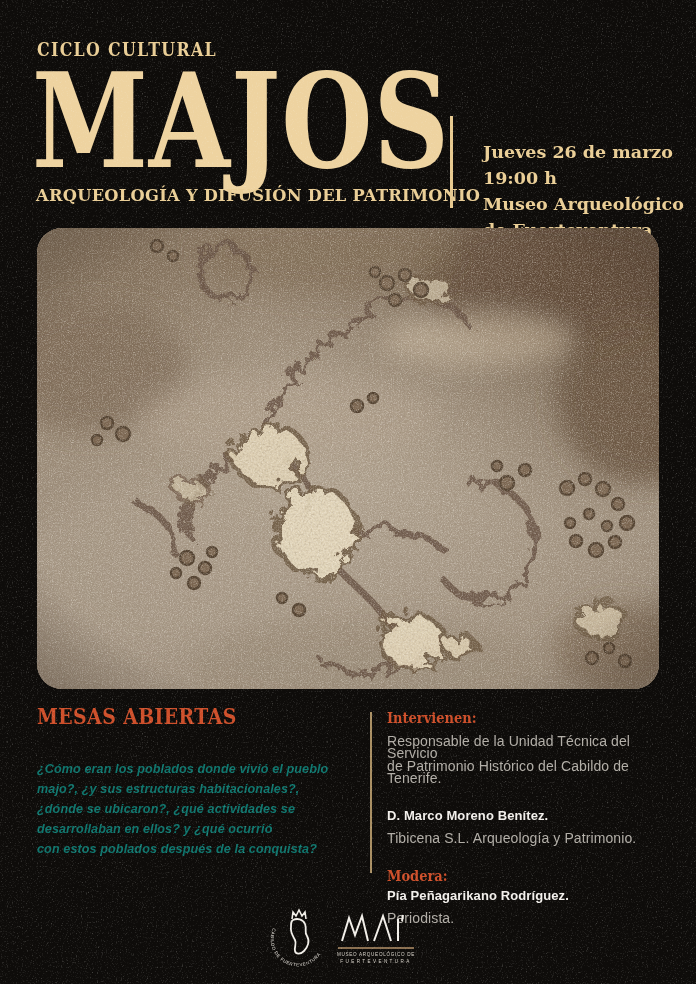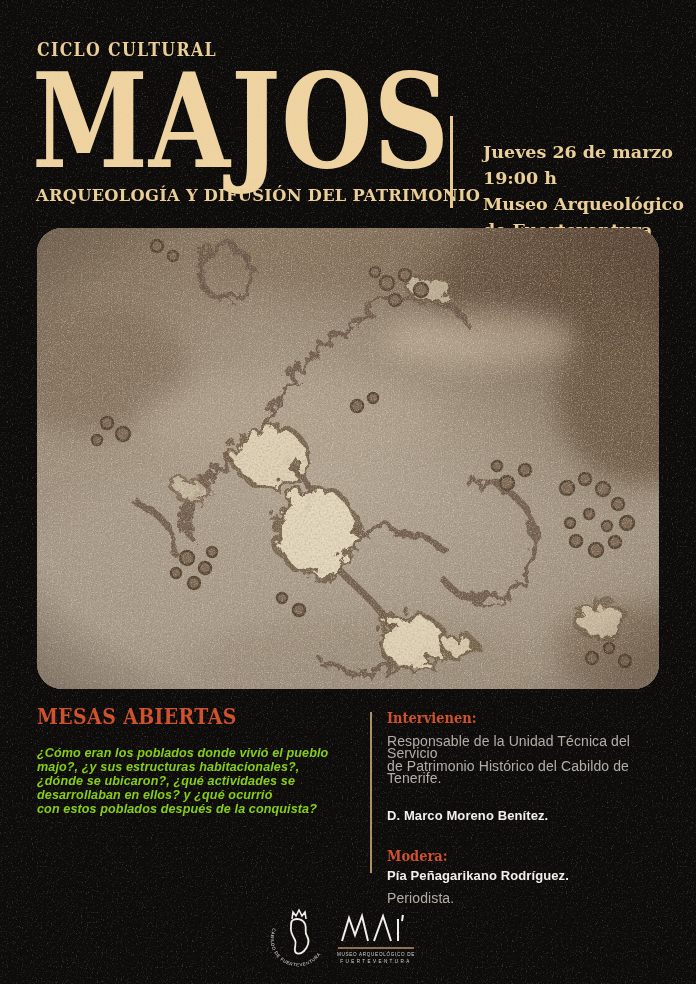--- a/index.html
+++ b/index.html
@@ -63,24 +63,24 @@
   .left-col{left:37px;top:702px;width:335px;}
   .section-heading{
     font-family:"DejaVu Serif",serif;font-weight:bold;
     font-size:23px;line-height:28px;letter-spacing:.5px;
     color:#ce4f2a;
     transform:scaleX(.82);transform-origin:left top;
     white-space:nowrap;
     margin:0;
   }
   .questions{
-    margin-top:16px;
+    margin-top:29px;
     font-weight:bold;font-style:italic;
-    font-size:12.6px;line-height:14px;letter-spacing:.1px;
-    color:#84cc16;
+    font-size:12.6px;line-height:20px;letter-spacing:.1px;
+    color:#0f766e;
     white-space:pre-line;
   }
   .description{
     margin-top:11px;
     font-size:12.6px;line-height:13.6px;letter-spacing:.1px;
     color:#cbc7c1;
     white-space:pre-line;
   }
 
   
@@ -271,20 +271,21 @@
 con estos poblados después de la conquista?</div>
 </div>
 
 <div class="abs bottom-divider"></div>
 
 <div class="abs right-col">
   <h3 class="role-label">Intervienen:</h3>
   <div class="person-role">Responsable de la Unidad Técnica del Servicio
 de Patrimonio Histórico del Cabildo de Tenerife.</div>
   <div class="person-name gap24">D. Marco Moreno Benítez.</div>
+  <div class="person-role">Tibicena S.L. Arqueología y Patrimonio.</div>
   <h3 class="role-label gap22">Modera:</h3>
   <div class="person-name">Pía Peñagarikano Rodríguez.</div>
   <div class="person-role">Periodista.</div>
 </div>
 
 <svg class="abs cabildo-logo" viewBox="0 0 66 66">
   <defs>
     <path id="arcC" d="M 7,22 A 27 27 0 0 0 57,44"></path>
   </defs>
 

